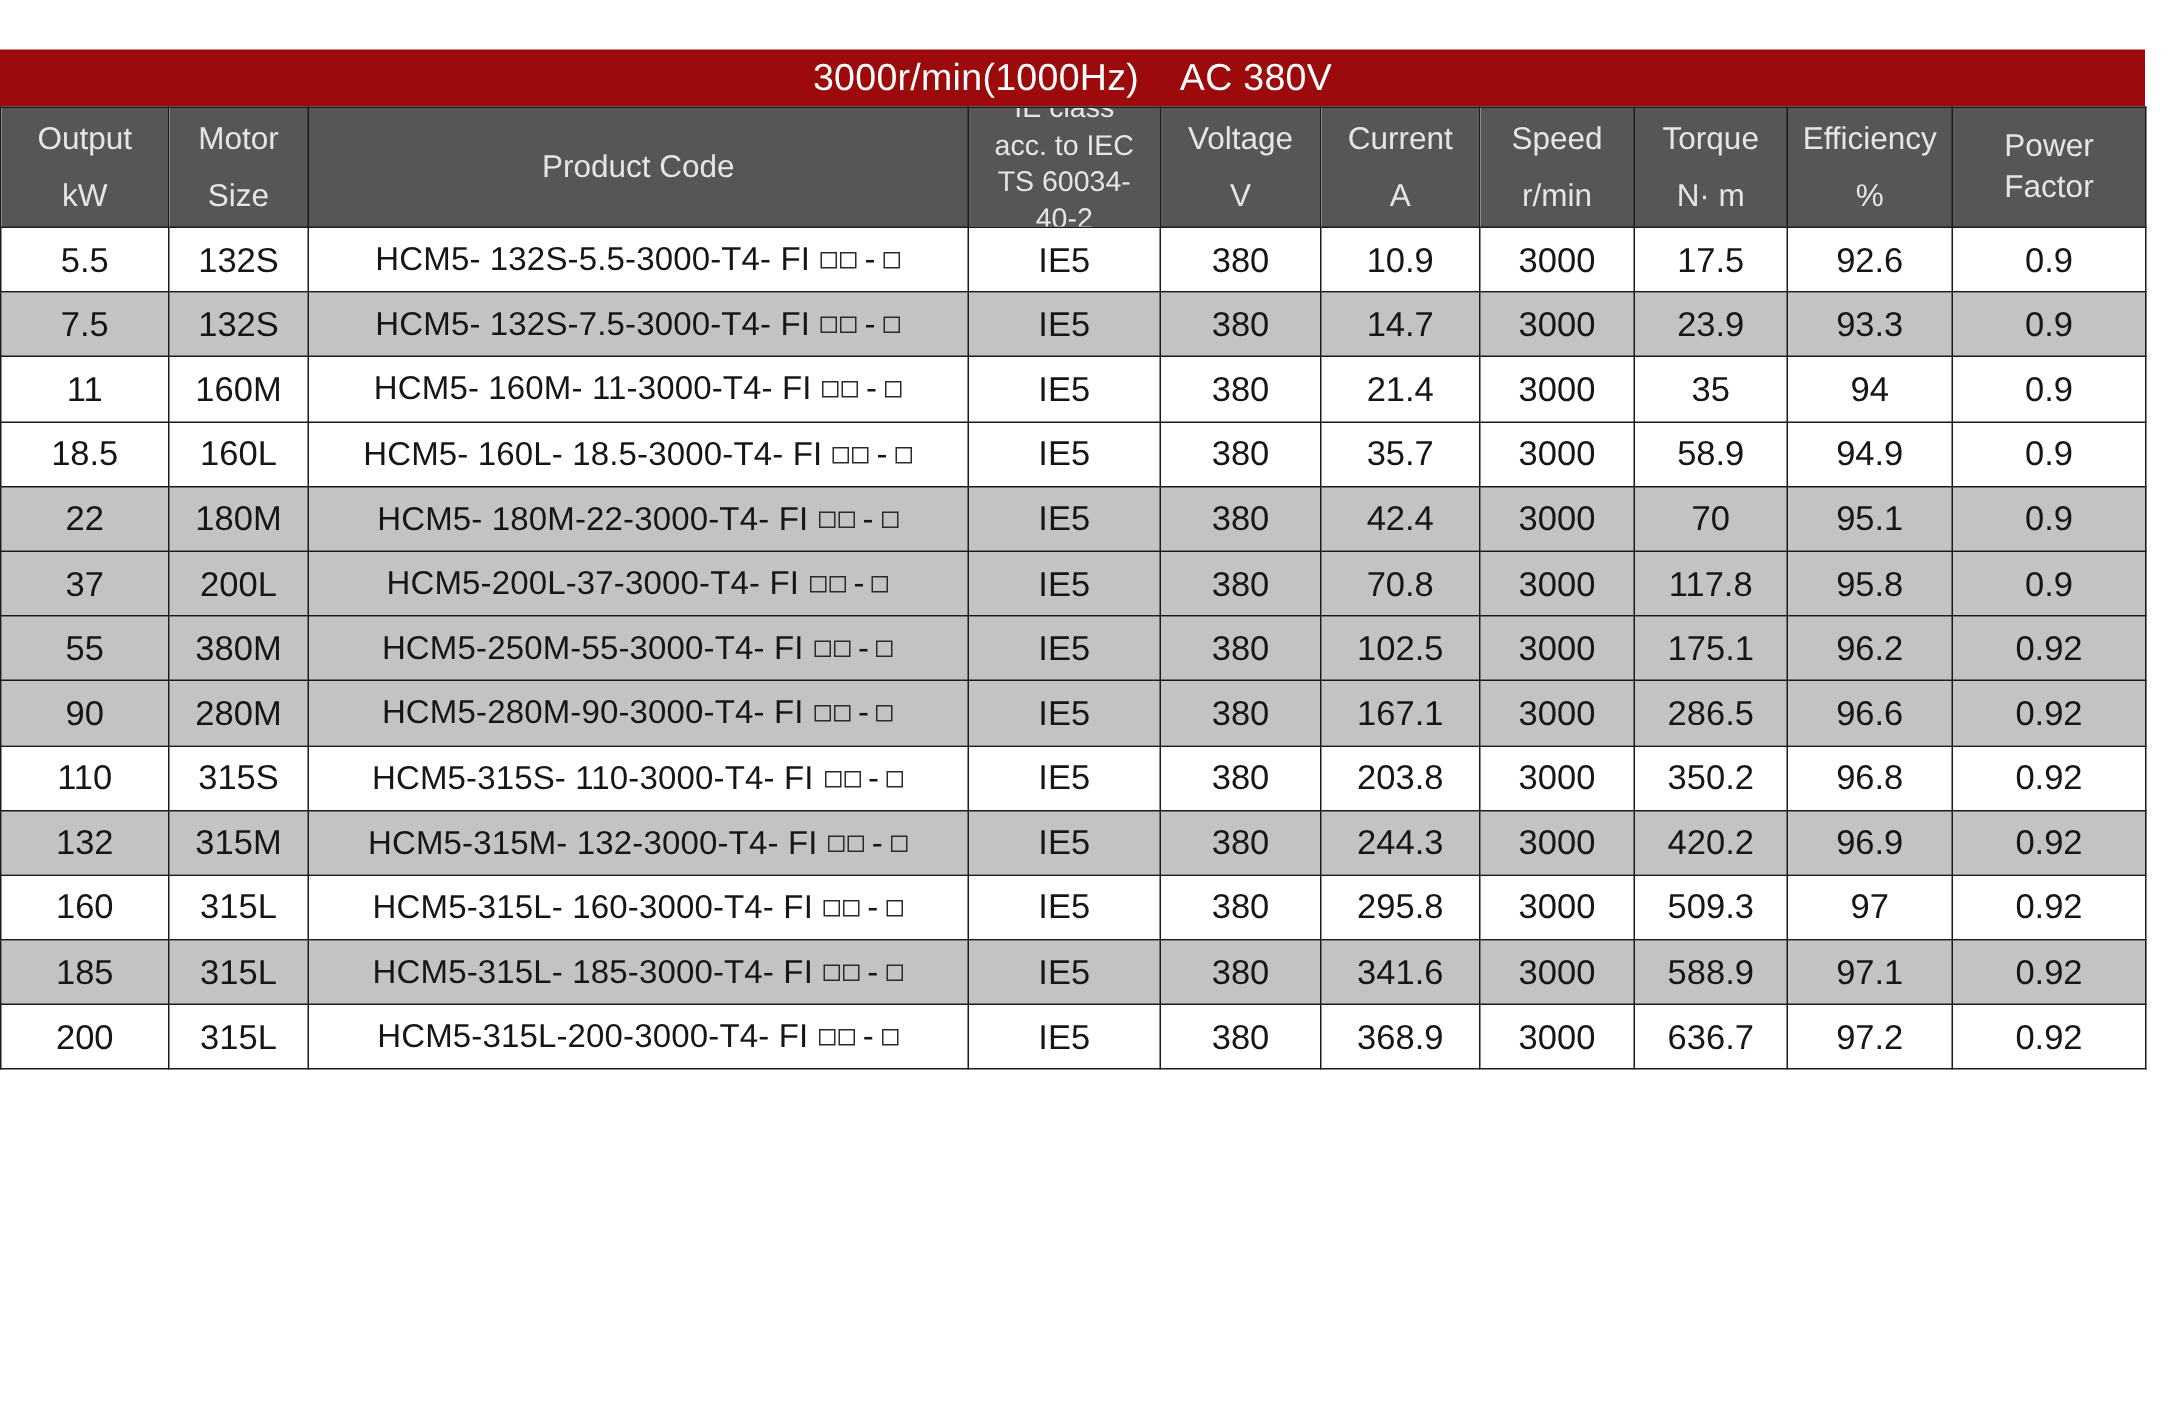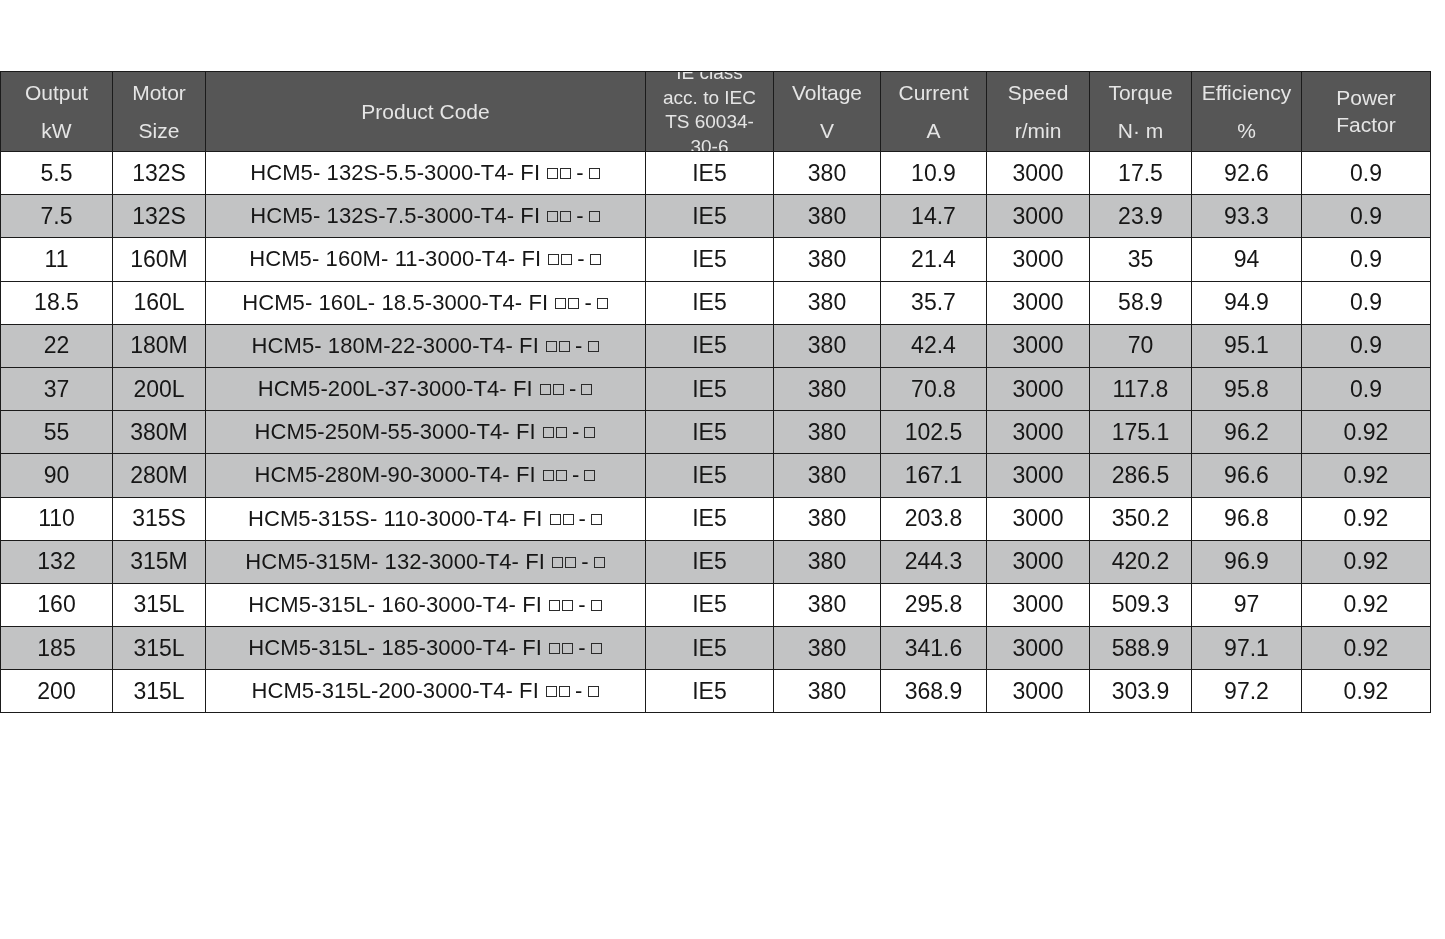--- a/index.html
+++ b/index.html
@@ -121,20 +121,23 @@
     vertical-align: 1px;
     margin: 0 1px;
   }
   .dash { margin: 0 4px; }
 </style>
 </head>
 <body>
 
 <div id="sheet">
 
+  <div class="title-bar">
+    <span>3000r/min(1000Hz)    AC 380V</span>
+  </div>
 
   <table class="spec">
     <colgroup>
       <col style="width:112px">
       <col style="width:93px">
       <col style="width:440px">
       <col style="width:128px">
       <col style="width:107px">
       <col style="width:106px">
       <col style="width:103px">
@@ -154,21 +157,21 @@
           <span class="unit">Size</span>
         </th>
         <th>
           <span class="hd">Product Code</span>
         </th>
         <th class="ie-head">
           <span class="clip">
             <span>IE class</span><br>
             <span>acc. to IEC</span><br>
             <span>TS 60034-</span><br>
-            <span>30-6</span>
+            <span>40-2</span>
           </span>
         </th>
         <th>
           <span class="hd">Voltage</span>
           <span class="unit">V</span>
         </th>
         <th>
           <span class="hd">Current</span>
           <span class="unit">A</span>
         </th>
@@ -337,20 +340,20 @@
           <td>0.92</td>
         </tr>
         <tr>
           <td>200</td>
           <td>315L</td>
           <td class="code"><span>HCM5-315L-200-3000-T4- FI</span> <span class="sq"></span><span class="sq"></span><span class="dash">-</span><span class="sq"></span></td>
           <td>IE5</td>
           <td>380</td>
           <td>368.9</td>
           <td>3000</td>
-          <td>303.9</td>
+          <td>636.7</td>
           <td>97.2</td>
           <td>0.92</td>
         </tr>
       </tbody>
   </table>
 
 </div>
 
 </body></html>

